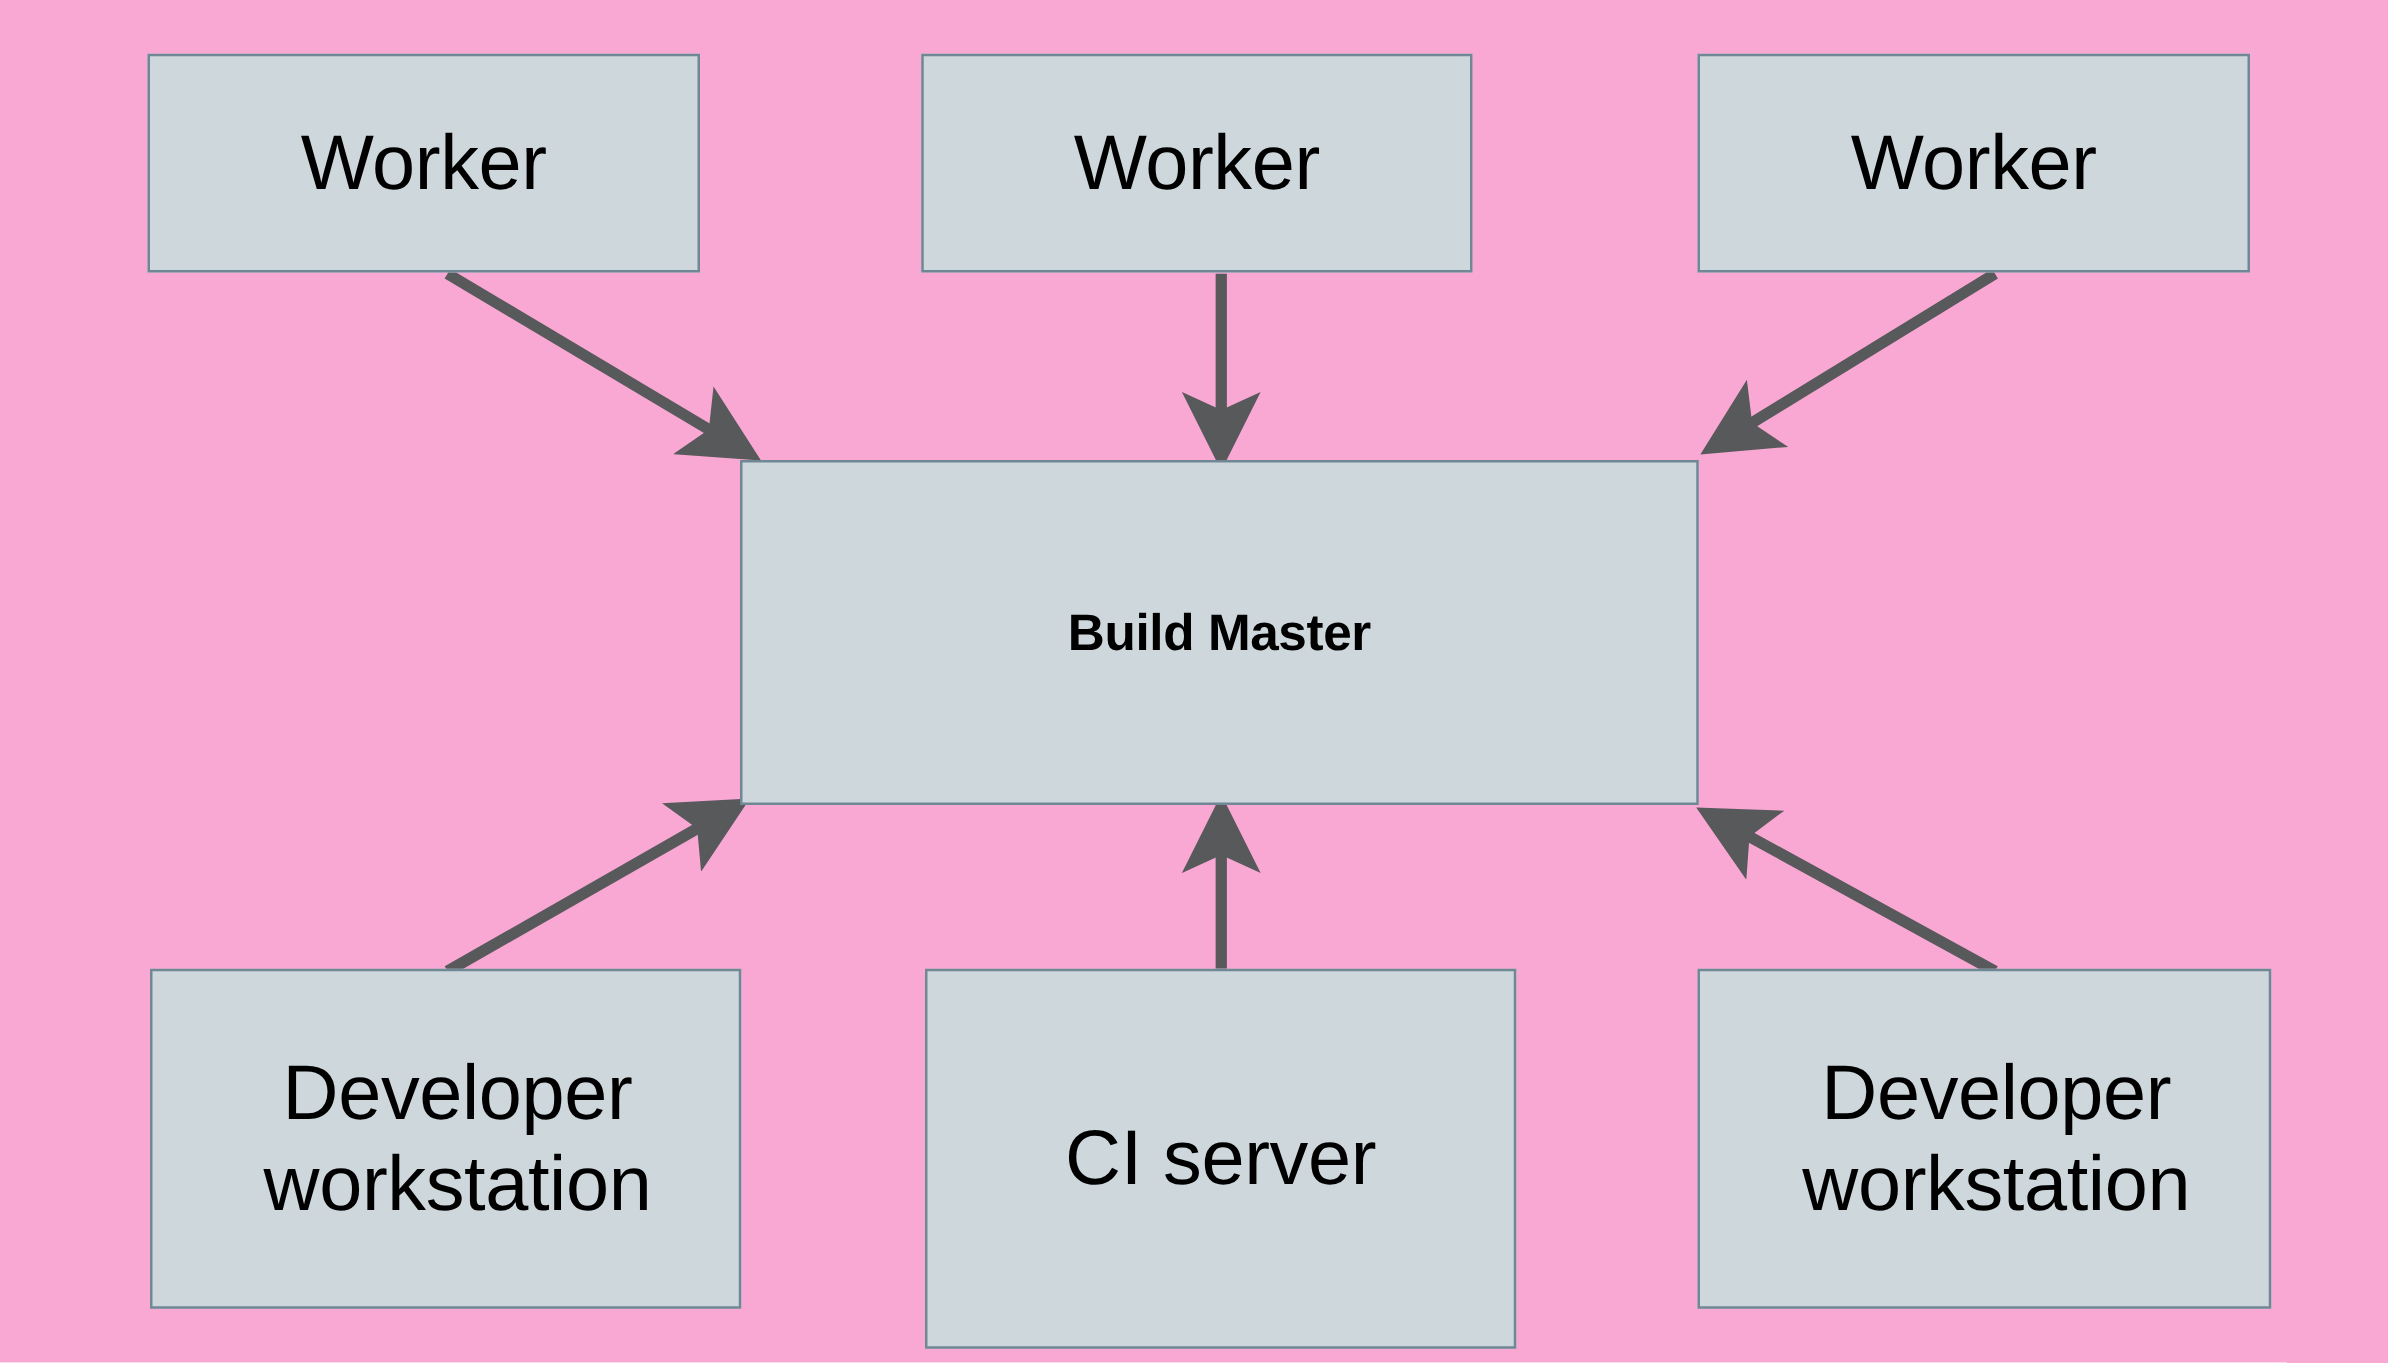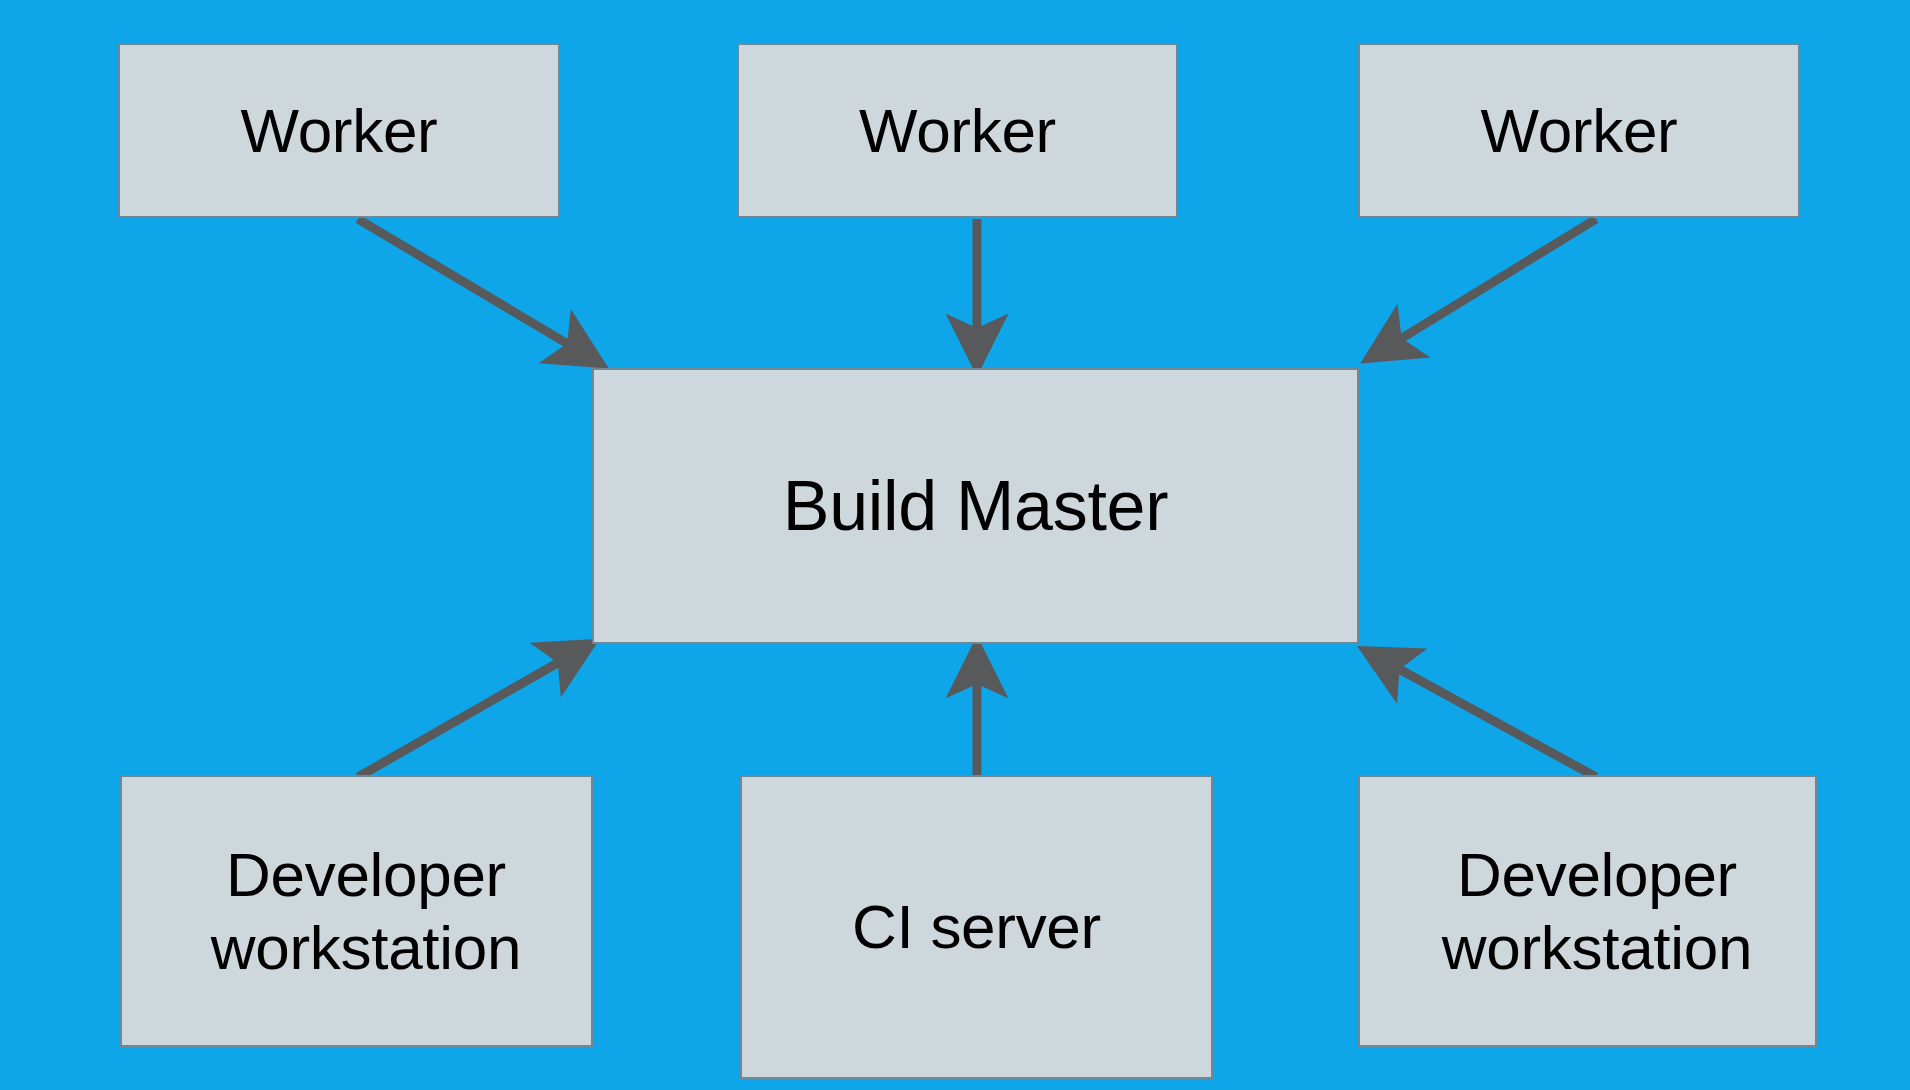--- a/index.html
+++ b/index.html
@@ -8,21 +8,21 @@
     padding: 0;
     background: #ffffff;
   }
   body {
     font-family: "Liberation Sans", sans-serif;
   }
   #canvas {
     position: relative;
     width: 1910px;
     height: 1090px;
-    background: #0ea5e9;
+    background: #f9a8d4;
     overflow: hidden;
   }
   #edges {
     position: absolute;
     left: 0;
     top: 0;
     width: 1910px;
     height: 1090px;
     pointer-events: none;
   }
@@ -51,21 +51,21 @@
   
   #node-build-master { left: 592px;  top: 368px; width: 767px; height: 276px; }
   
   #node-dev-left  { left: 120px;  top: 775px; width: 473px; height: 272px; }
   #node-ci-server { left: 740px;  top: 775px; width: 473px; height: 304px; }
   #node-dev-right { left: 1358px; top: 775px; width: 459px; height: 272px; }
 
   #node-worker-left  .node-label,
   #node-worker-mid   .node-label,
   #node-worker-right .node-label { font-size: 62px; }
-  #node-build-master .node-label { font-size: 70px; }
+  #node-build-master .node-label { font-size: 41px; font-weight: bold; }
   #node-dev-left  .node-label,
   #node-dev-right .node-label { font-size: 62px; margin-left: 19px; }
   #node-ci-server .node-label { font-size: 62px; }
 </style>
 </head>
 <body>
 
 <div id="canvas">
 
   <svg id="edges" viewBox="0 0 1910 1090" width="1910" height="1090" xmlns="http://www.w3.org/2000/svg">

